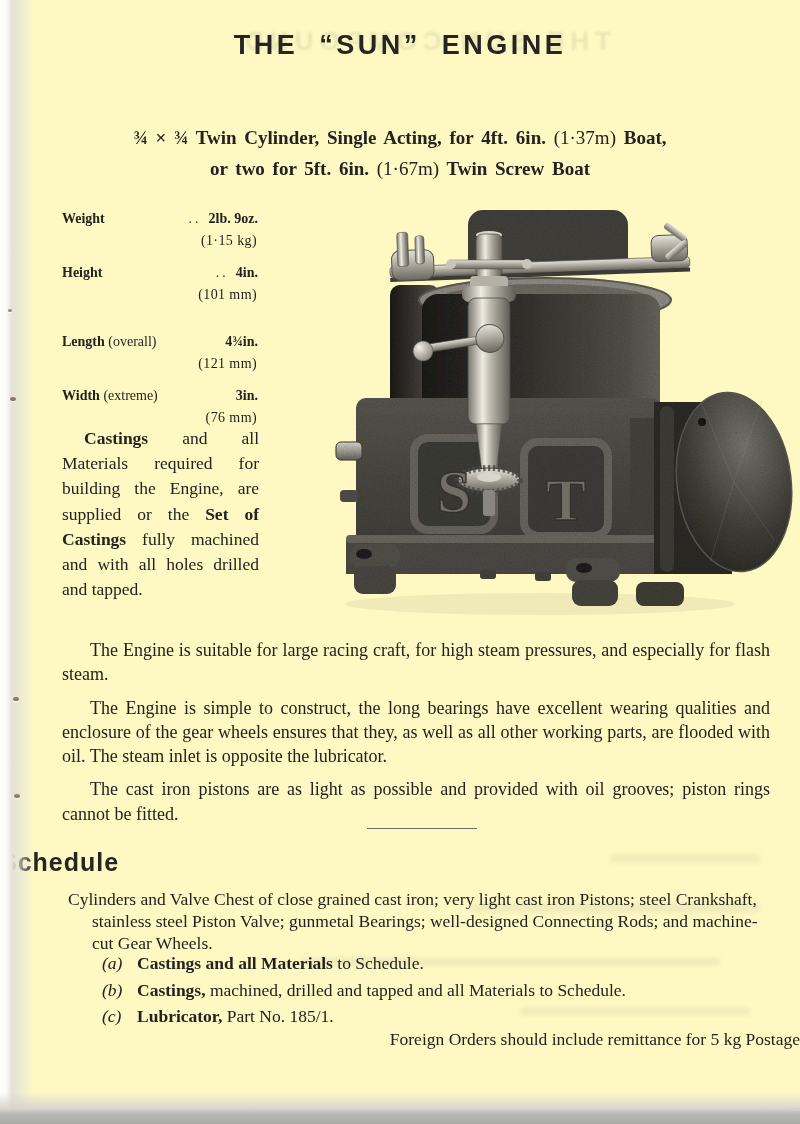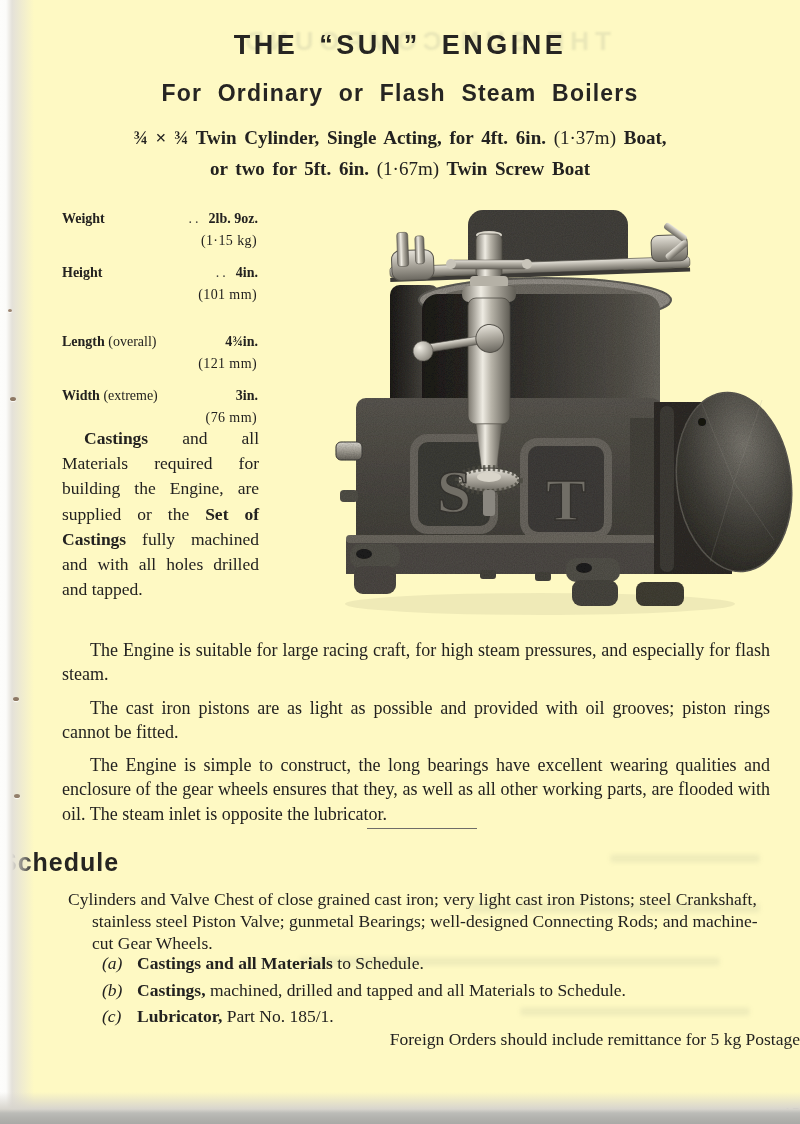--- a/index.html
+++ b/index.html
@@ -68,21 +68,20 @@
 
 <div class="page">
 
   <div class="abs bleed-title">THE SUN COMPOUND</div>
   <div class="streak" style="left:610px;top:854px;width:150px;height:9px"></div>
   <div class="streak" style="left:470px;top:903px;width:290px;height:10px"></div>
   <div class="streak" style="left:300px;top:957px;width:420px;height:9px"></div>
   <div class="streak" style="left:520px;top:1007px;width:230px;height:9px"></div>
 
   <div class="abs title">THE “SUN” ENGINE</div>
-  <div class="abs subtitle">For Ordinary or Flash Steam Boilers</div>
   <div class="abs headline" style="top:127px"><span class="b">¾ × ¾ Twin Cylinder, Single Acting, for 4ft. 6in. </span><span>(1·37m)</span><span class="b"> Boat,</span></div>
   <div class="abs headline" style="top:158px"><span class="b">or two for 5ft. 6in. </span><span>(1·67m)</span><span class="b"> Twin Screw Boat</span></div>
 
   <div class="abs spec" style="top:200px">
     <div class="row">
       <span class="lbl">Weight</span>
         <span class="qual"></span>
       <span class="dots">..</span>
       <span class="val">2lb. 9oz.</span>
     </div>
@@ -241,22 +240,22 @@
         <rect x="153" y="300" width="12" height="26" rx="3" fill="#8a8780"></rect>
       </g>
 
       <text x="124" y="322" text-anchor="middle" font-family="Liberation Serif,serif" font-weight="bold" font-size="62" fill="#716e66" stroke="#33312d" stroke-width="1.4">S</text>
       <text x="236" y="330" text-anchor="middle" font-family="Liberation Serif,serif" font-weight="bold" font-size="60" fill="#716e66" stroke="#33312d" stroke-width="1.4">T</text>
     </svg>
   </div>
 
   <div class="abs bodycopy">
     <p>The Engine is suitable for large racing craft, for high steam pressures, and especially for flash steam.</p>
+    <p>The Engine is simple to construct, the long bearings have excellent wearing qualities and enclosure of the gear wheels ensures that they, as well as all other working parts, are flooded with oil.  The steam inlet is opposite the lubricator.</p>
     <p>The cast iron pistons are as light as possible and provided with oil grooves; piston rings cannot be fitted.</p>
-    <p>The Engine is simple to construct, the long bearings have excellent wearing qualities and enclosure of the gear wheels ensures that they, as well as all other working parts, are flooded with oil.  The steam inlet is opposite the lubricator.</p>
   </div>
 
   <div class="abs rule"></div>
   <div class="abs sched-head">Schedule</div>
   <div class="abs sched-desc">
     <div class="l1">Cylinders and Valve Chest of close grained cast iron; very light cast iron Pistons; steel Crankshaft,</div>
     <div>stainless steel Piston Valve; gunmetal Bearings; well-designed Connecting Rods; and machine-</div>
     <div>cut Gear Wheels.</div>
   </div>
   <div class="abs sched-items">

